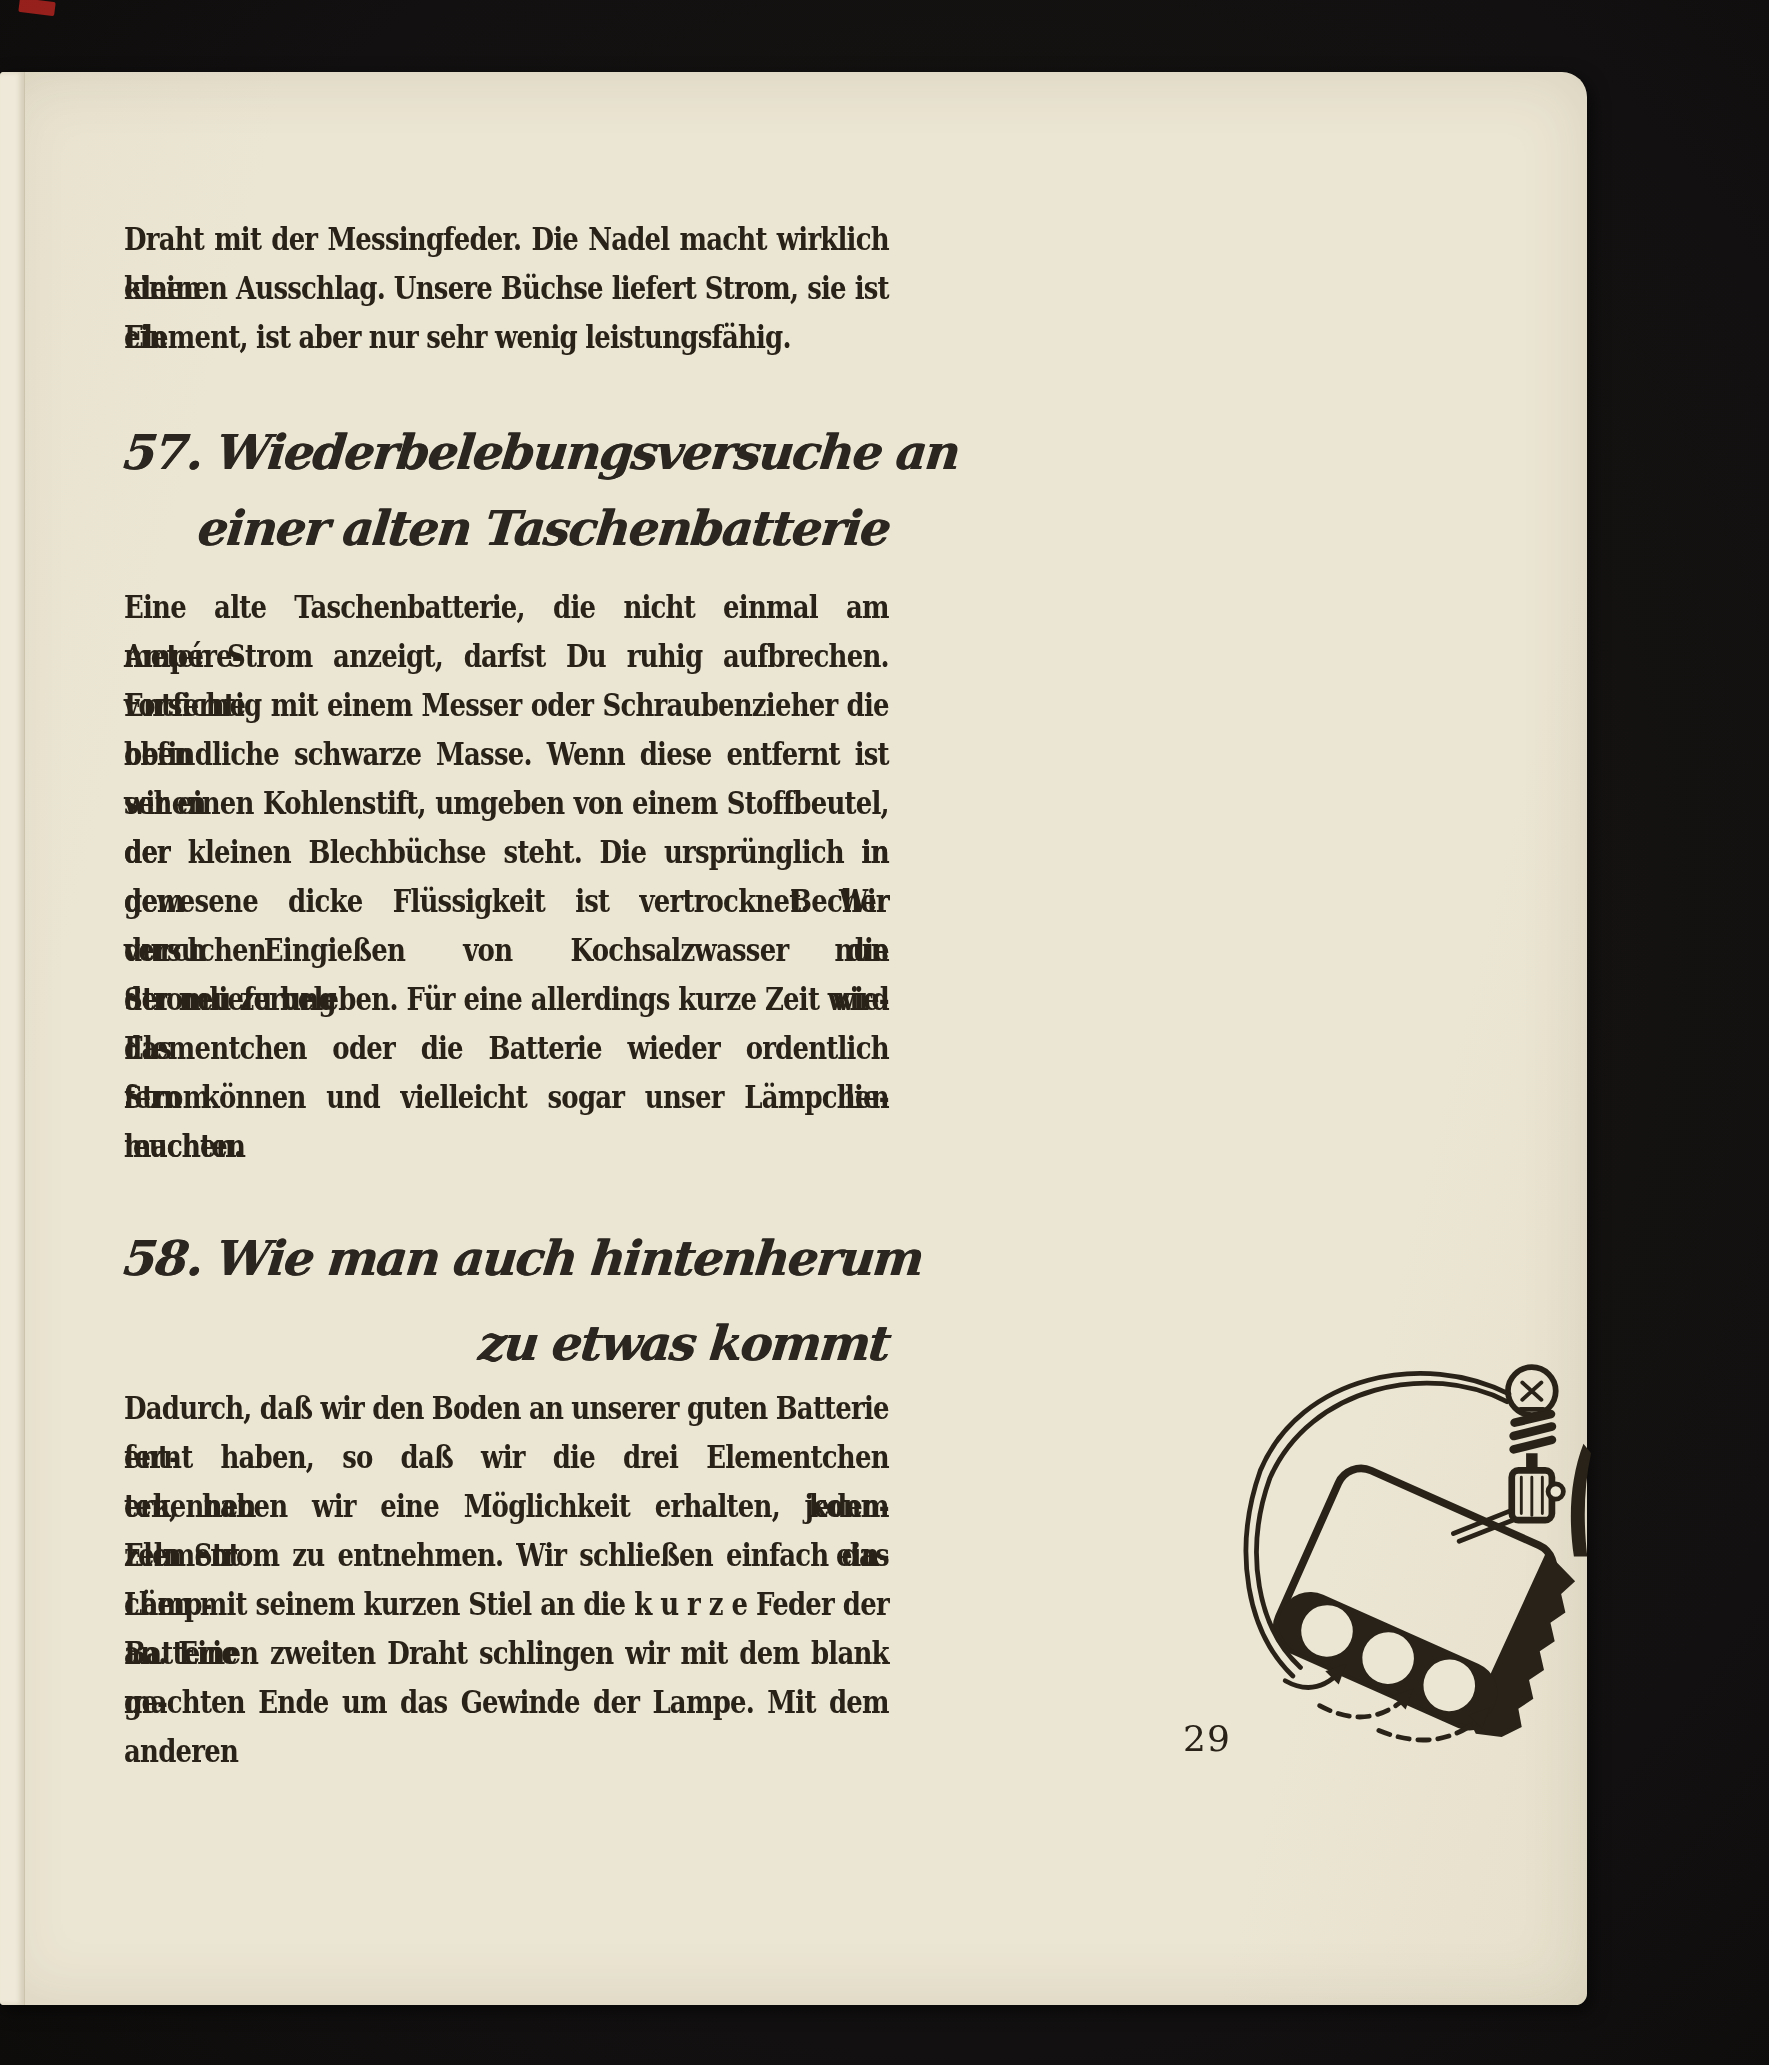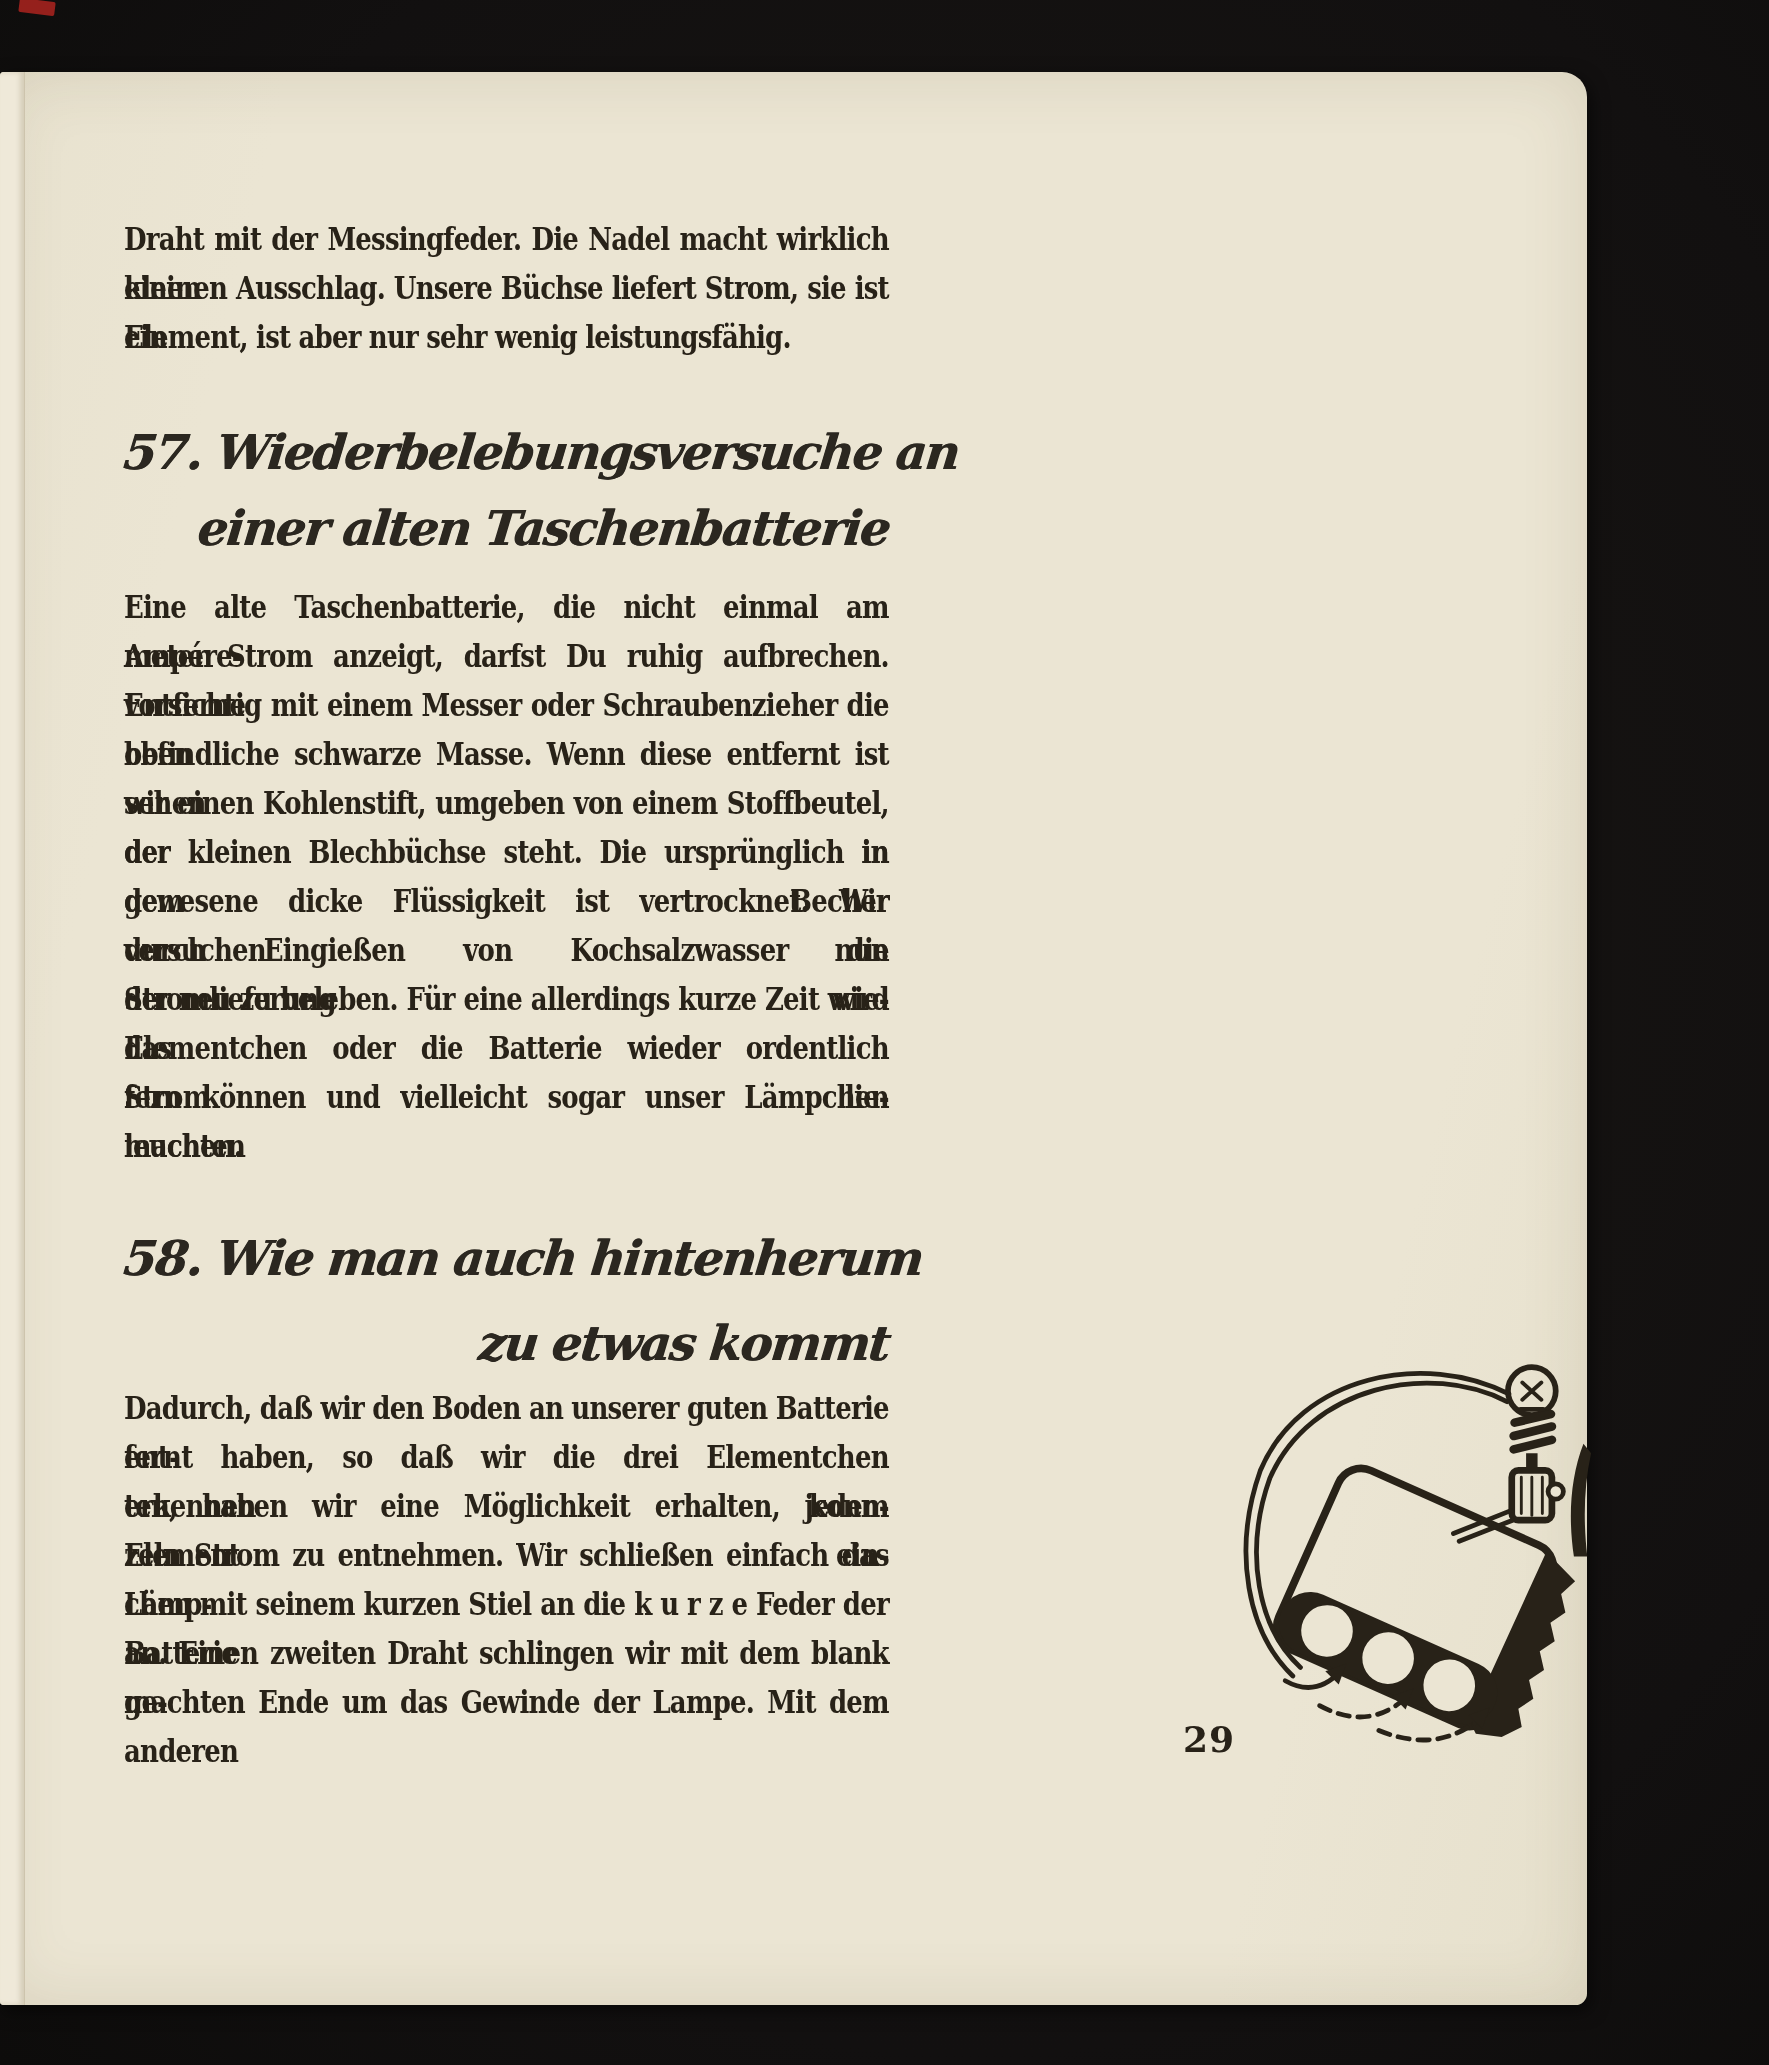--- a/index.html
+++ b/index.html
@@ -61,21 +61,21 @@
     transform:skewX(-6deg);
     text-shadow:0.6px 0 0 #2b2720;
   }
   .heading.right{text-align:right;}
   #h57l1{top:347px;}
   #h57l2{top:423px;}
   #h58l1{top:1153px;}
   #h58l2{top:1238px;}
   .page-number{
     position:absolute;left:1183px;top:1646px;
-    font-size:36px;font-weight:bold;color:var(--ink);letter-spacing:1px;
+    font-size:36px;font-weight:normal;color:var(--ink);letter-spacing:1px;
   }
   .illus{position:absolute;left:1224px;top:1274px;}
   .illus *{vector-effect:none;}
 </style>
 </head>
 <body>
 
 <div class="scan-bg"></div>
 <div class="red-mark"></div>
 

